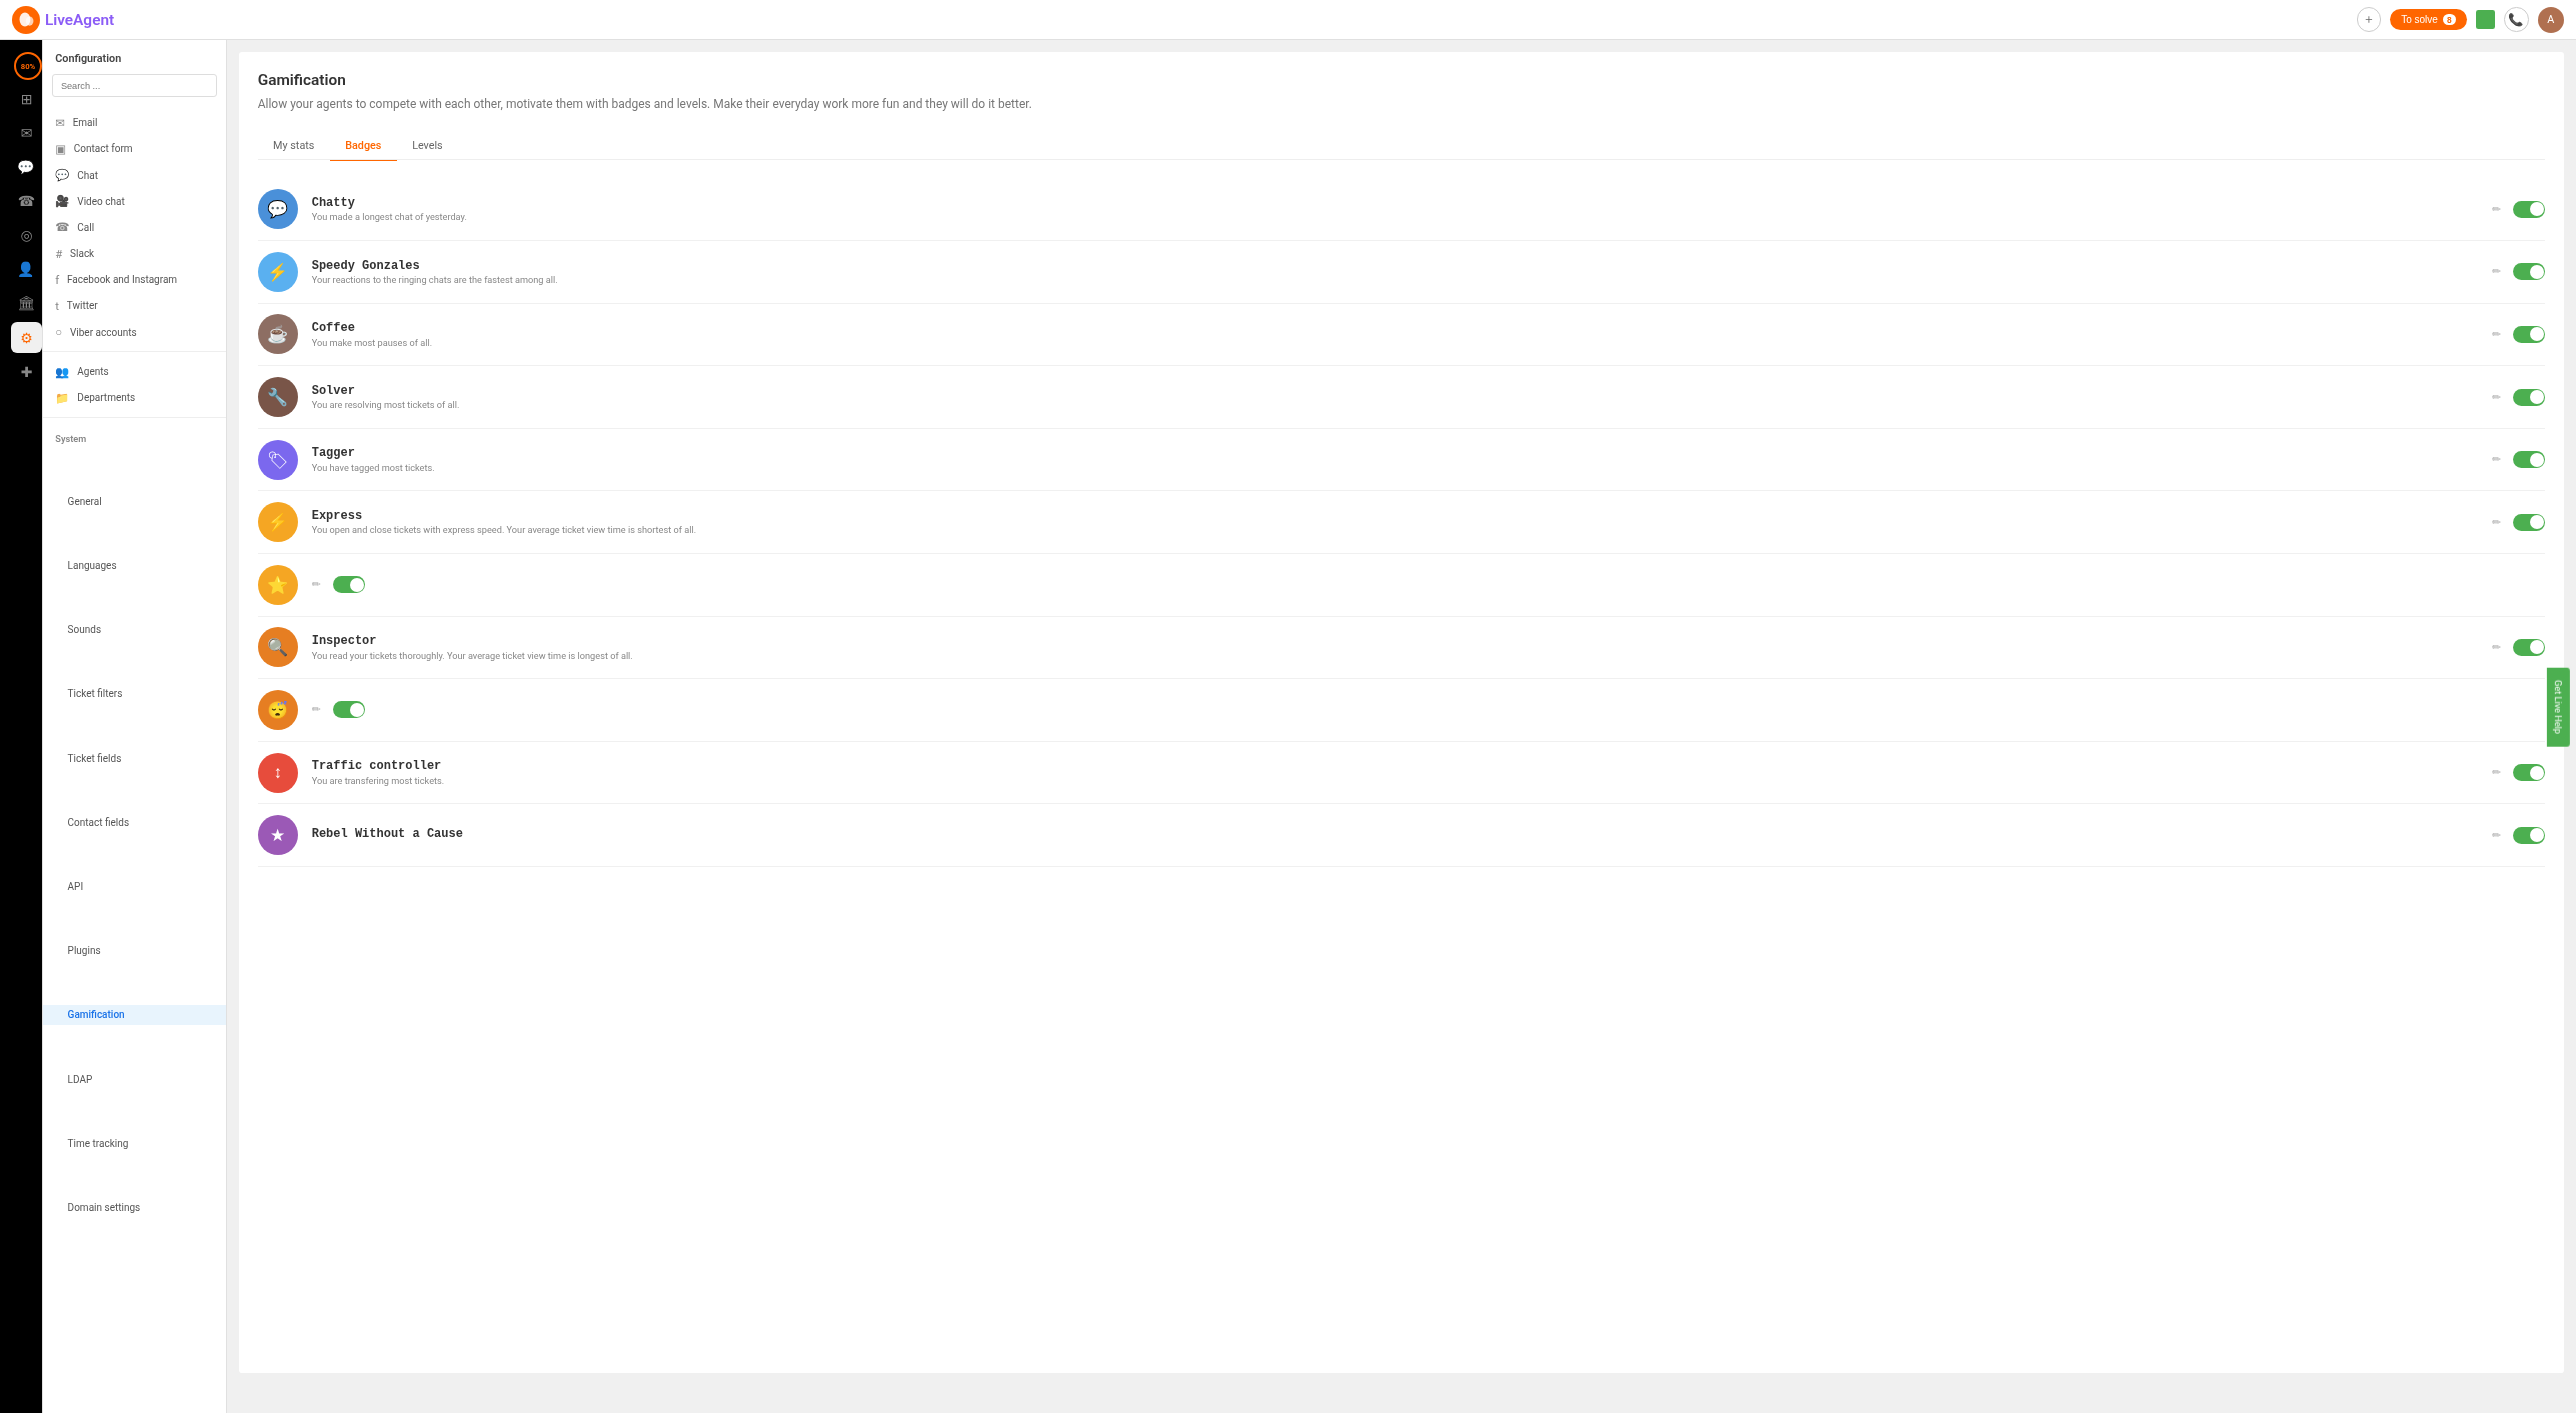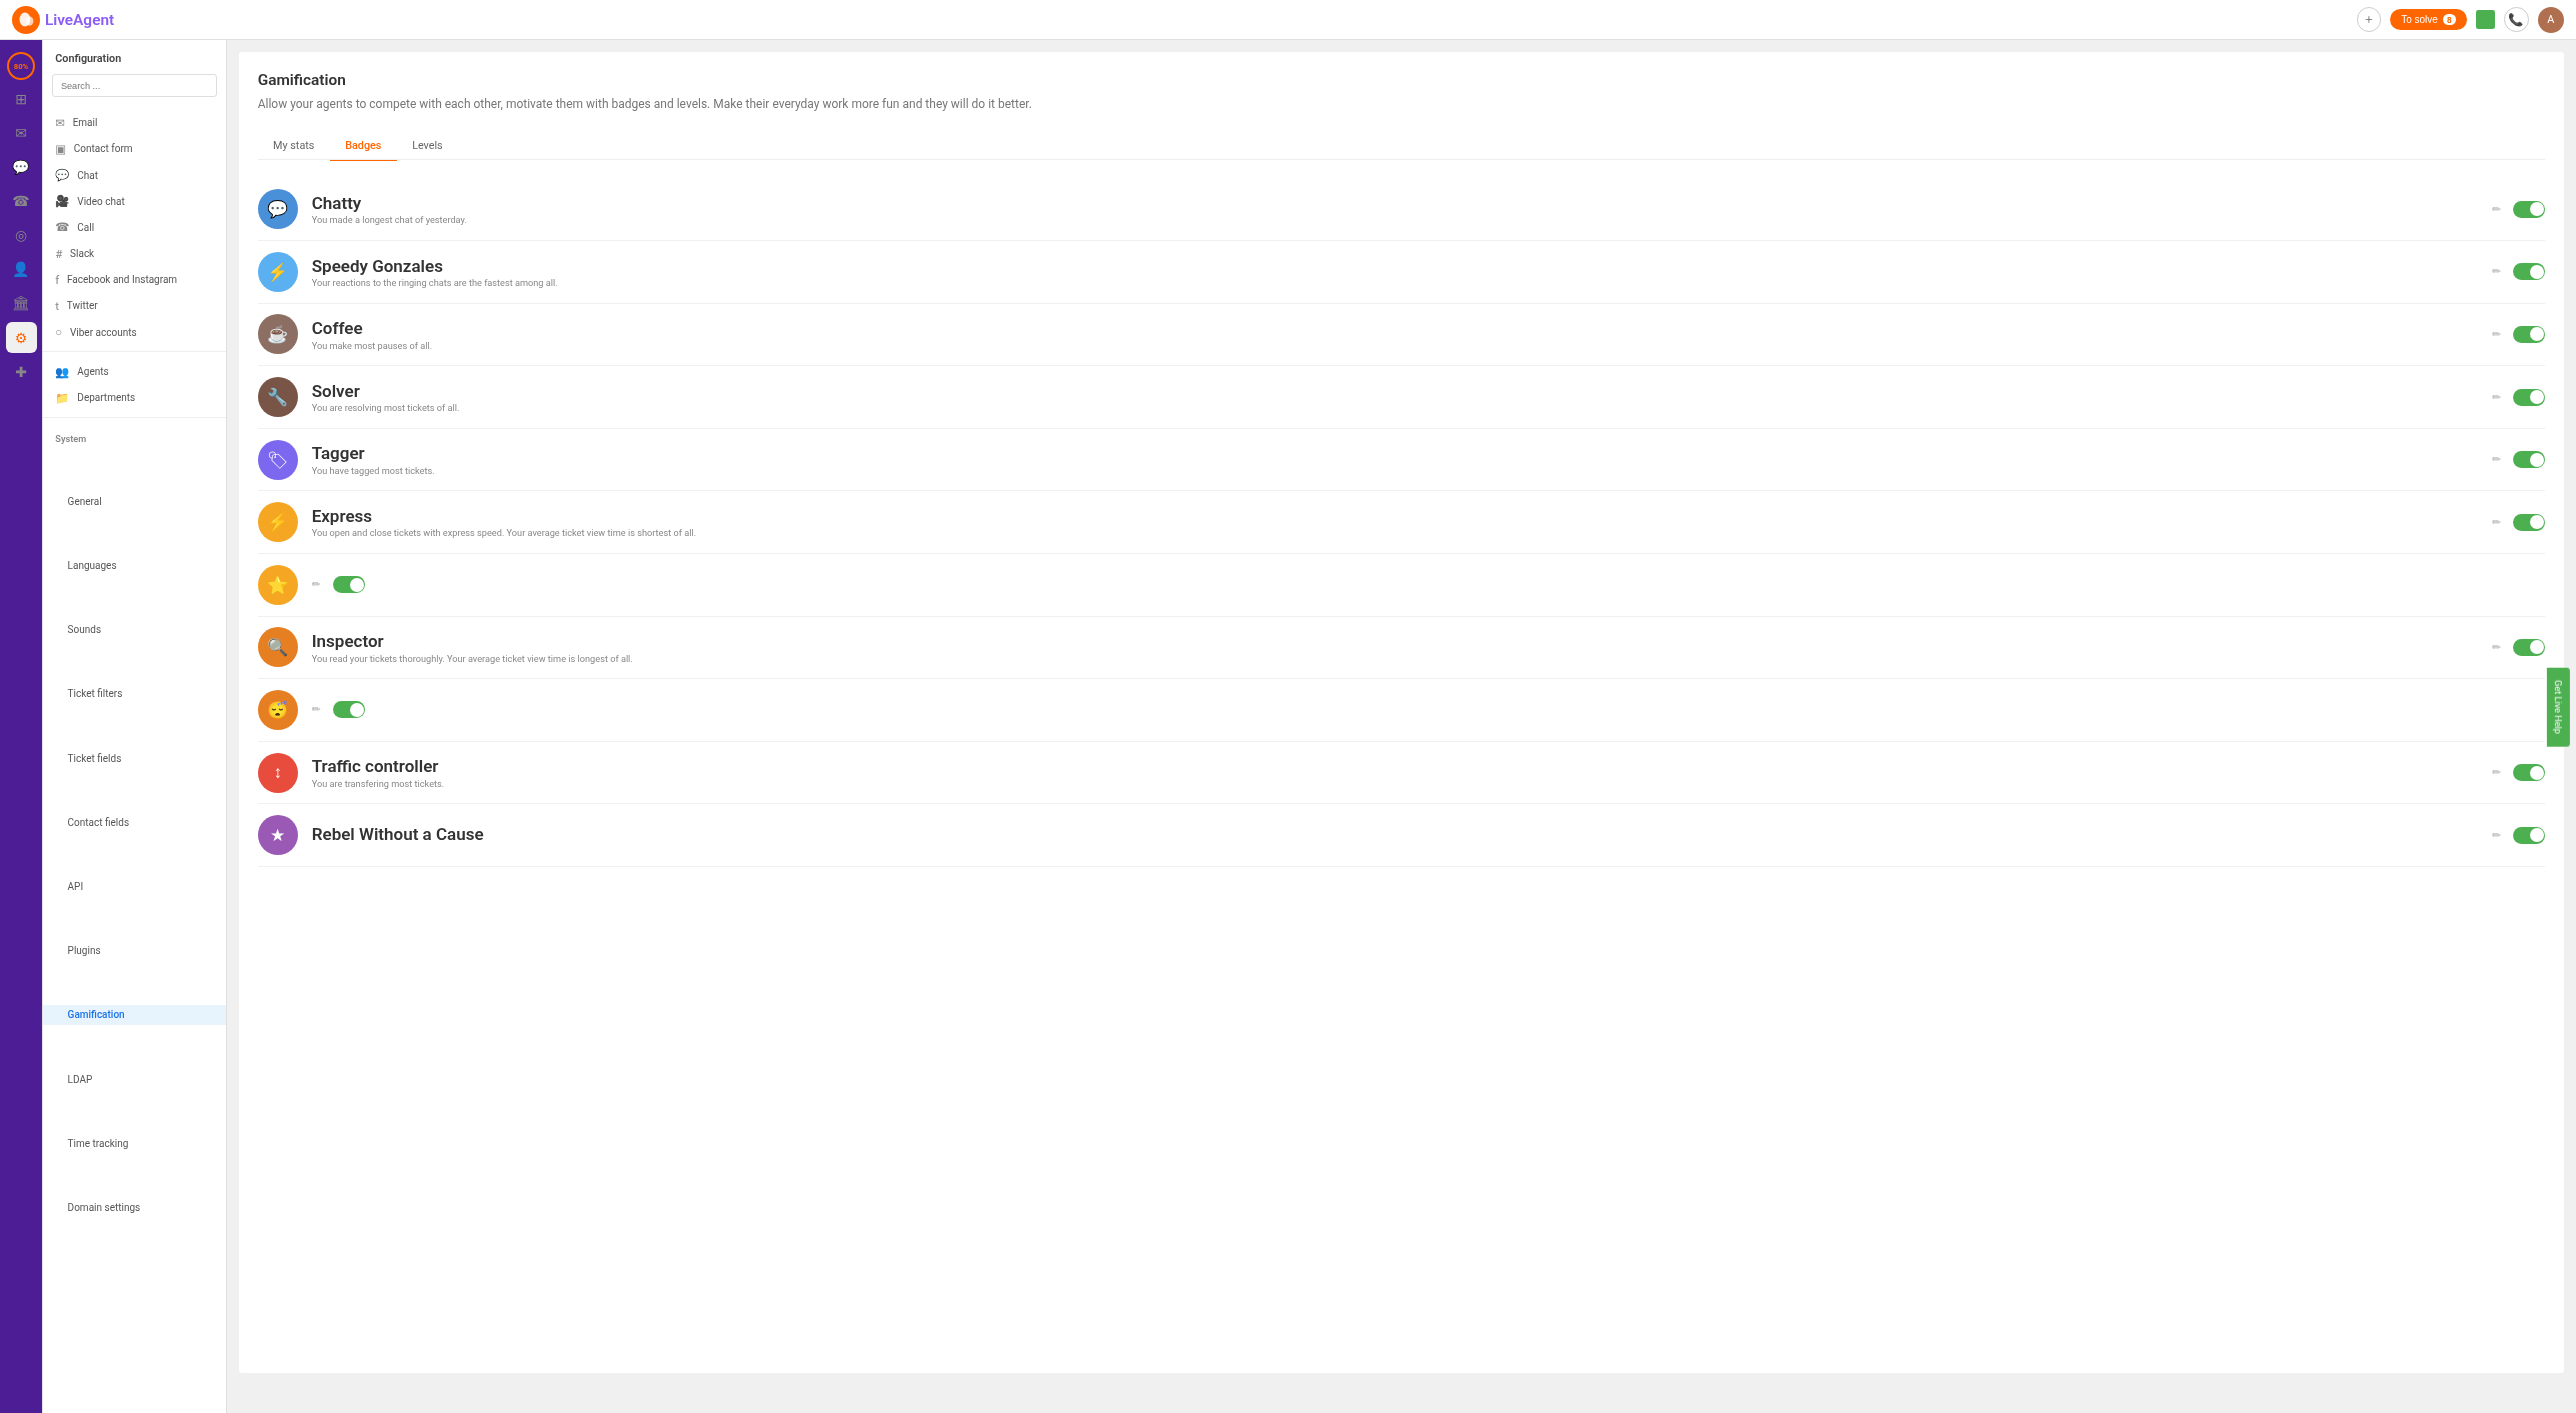--- a/index.html
+++ b/index.html
@@ -59,25 +59,25 @@
     
     .app-layout {
       display: flex;
       margin-top: 40px;
       height: calc(100vh - 40px);
     }
 
     
     .icon-nav {
       width: 43px;
-      background: #4c1d95;
+      background: #000000;
       border-right: 0.8px solid #e0e0e0;
       display: flex;
       flex-direction: column;
-      align-items: center;
+      align-items: flex-end;
       padding-top: 12.3px;
       gap: 3.1px;
     }
     .icon-nav-item {
       width: 31px; height: 31px;
       border-radius: 6.1px;
       display: flex; align-items: center; justify-content: center;
       cursor: pointer;
       color: #888;
       font-size: 14px;
@@ -179,21 +179,21 @@
     .badge-icon-wrap {
       width: 40px; height: 40px;
       border-radius: 50%;
       display: flex; align-items: center; justify-content: center;
       margin-right: 14px;
       flex-shrink: 0;
       font-size: 17px;
       color: #fff;
     }
     .badge-info { flex: 1; }
-    .badge-name { font-size: 17px; font-weight: 600; color: #333; }
+    .badge-name { font-size: 12px; font-weight: 600; color: #333; font-family: Liberation Mono, monospace; }
     .badge-desc { font-size: 9.2px; color: #888; margin-top: 1.5px; }
     .badge-actions { display: flex; align-items: center; gap: 12.3px; }
     .edit-icon { color: #aaa; cursor: pointer; font-size: 10.8px; }
 
     
     .toggle {
       width: 32px; height: 17px;
       background: #4caf50;
       border-radius: 8.4px;
       position: relative;

